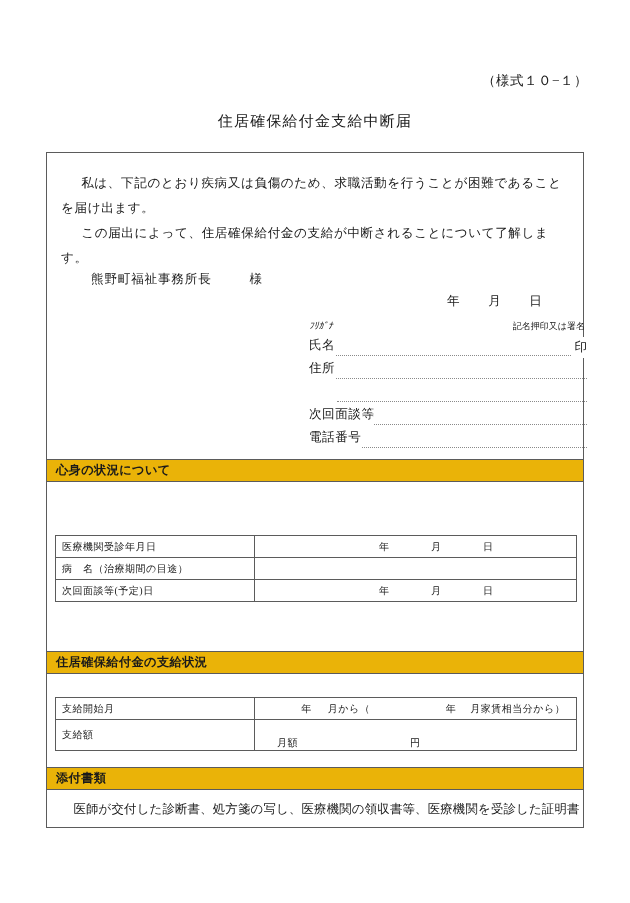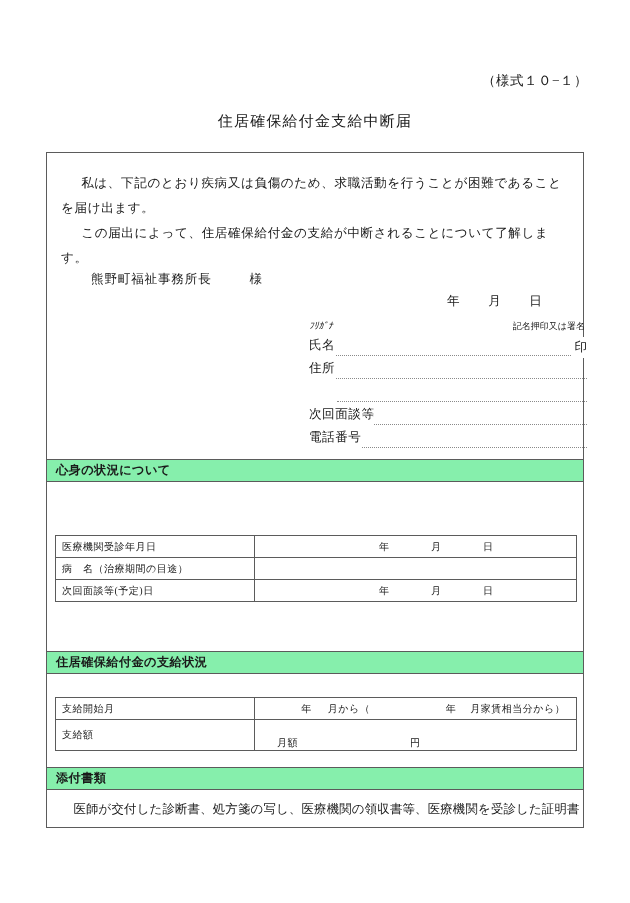--- a/index.html
+++ b/index.html
@@ -159,21 +159,21 @@
     box-sizing: border-box;
     border-top: 1px solid #5b5b5b;
     border-bottom: 1px solid #5b5b5b;
     height: 23px;
     line-height: 21px;
     font-family: "Liberation Sans", "DejaVu Sans", sans-serif;
     font-weight: bold;
     font-size: 12.2px;
     padding-left: 9px;
     letter-spacing: 0.4px;
-    background: #86efac;
+    background: #eab308;
   }
   #band-mental { top: 306px; }
   #band-payment { top: 498px; }
   #band-attach { top: 614px; }
 
   
   .grid {
     position: absolute;
     left: 8px;
     width: 522px;

